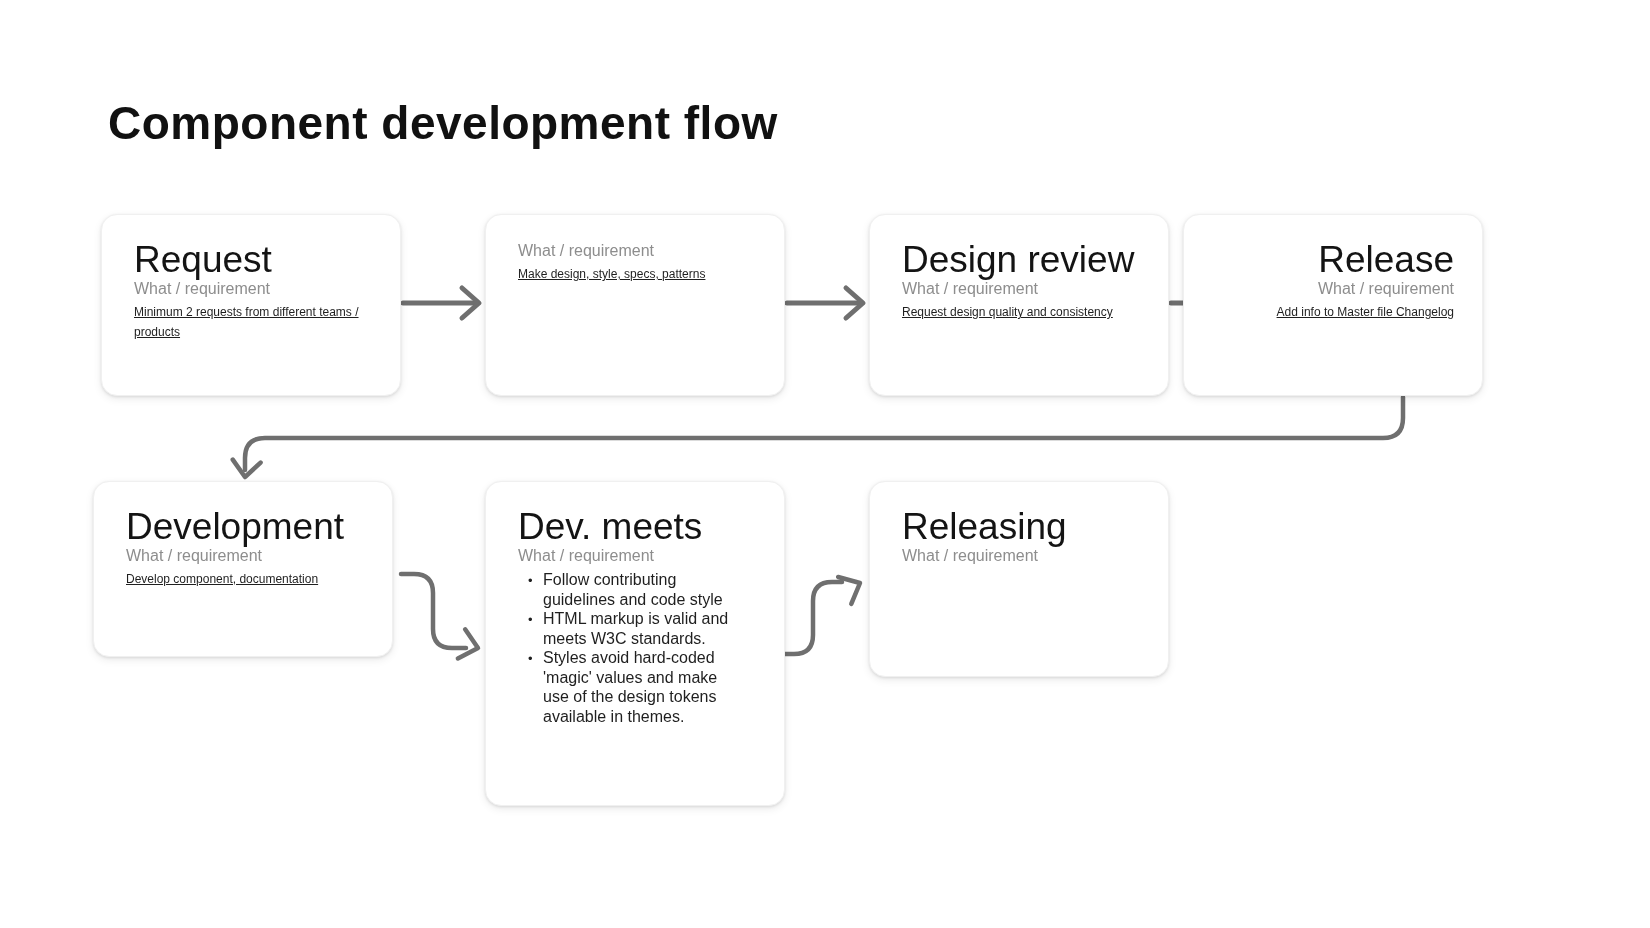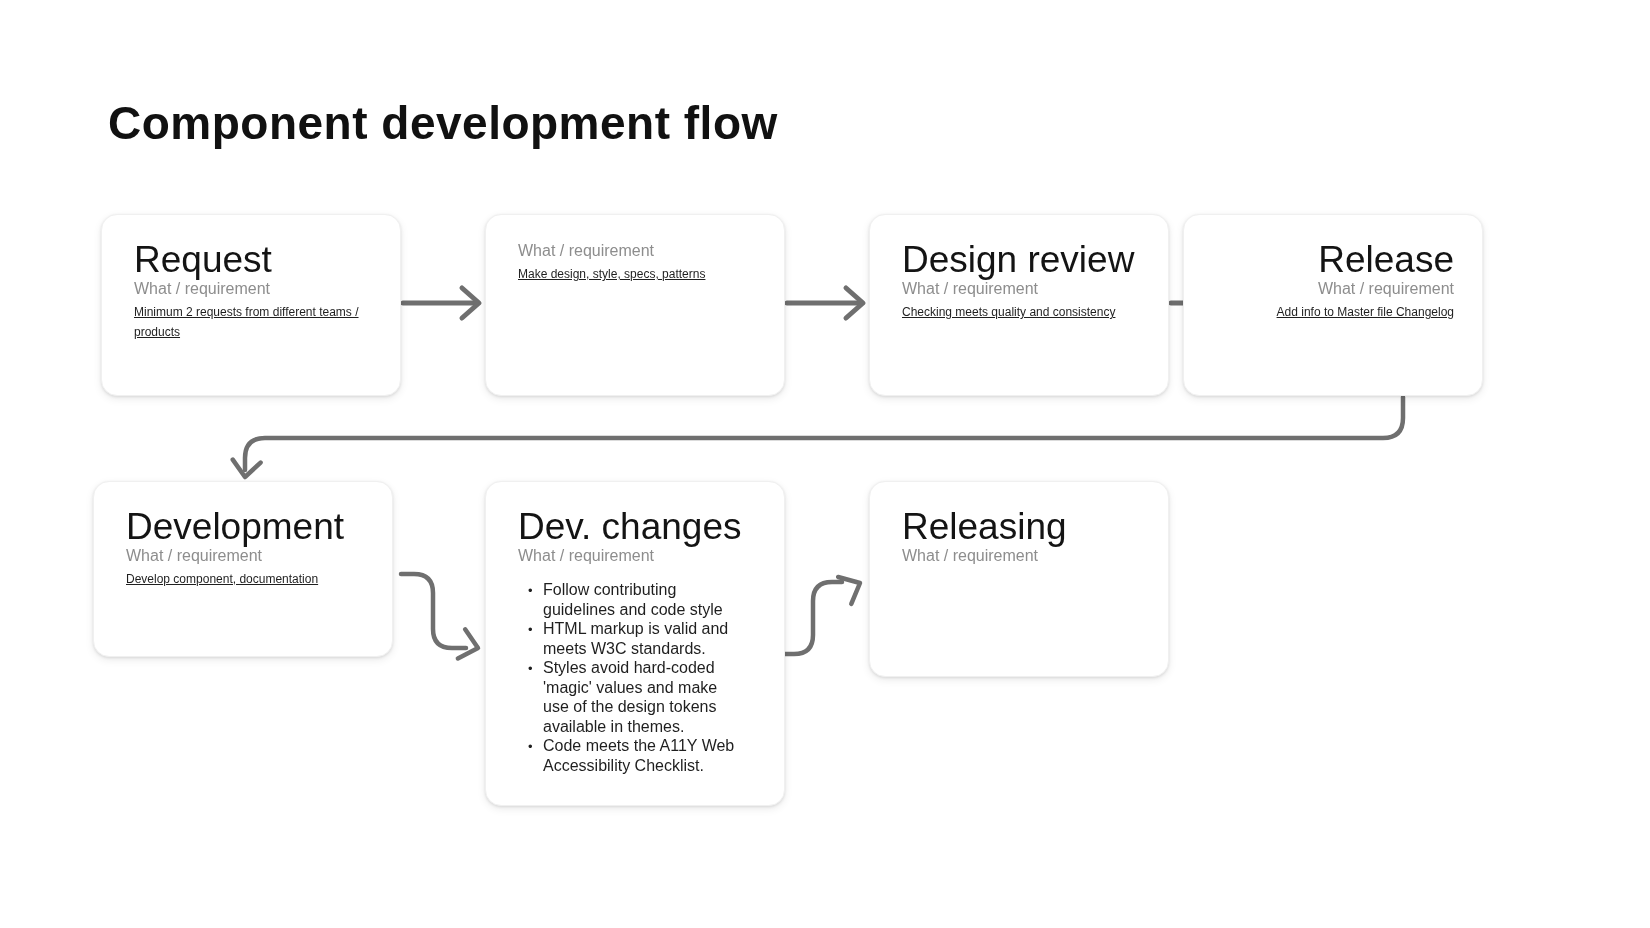--- a/index.html
+++ b/index.html
@@ -46,21 +46,21 @@
   }
   .card .body {
     margin-top: 4px;
     font-size: 12px;
     line-height: 20px;
     color: #1f1f1f;
     max-width: 240px;
     text-decoration: underline;
   }
   ul.bullets {
-    margin: 15px 0 0 0;
+    margin: 5px 0 0 0;
     padding: 0 0 0 25px;
     list-style: none;
   }
   ul.bullets li {
     position: relative;
     font-size: 16px;
     line-height: 19.5px;
     color: #1f1f1f;
     max-width: 198px;
   }
@@ -130,43 +130,42 @@
   </div>
 
   <div class="card" id="card-design">
     <div class="label">What / requirement</div>
     <div class="body">Make design, style, specs, patterns</div>
   </div>
 
   <div class="card" id="card-design-review">
     <h2>Design review</h2>
     <div class="label">What / requirement</div>
-    <div class="body">Checking meets quality and consistency</div>
+    <div class="body">Request design quality and consistency</div>
   </div>
 
   <div class="card" id="card-release">
     <h2>Release</h2>
     <div class="label">What / requirement</div>
     <div class="body">Add info to Master file Changelog</div>
   </div>
 
   <div class="card" id="card-development">
     <h2>Development</h2>
     <div class="label">What / requirement</div>
     <div class="body">Develop component, documentation</div>
   </div>
 
   <div class="card" id="card-dev-review">
-    <h2>Dev. changes</h2>
+    <h2>Dev. meets</h2>
     <div class="label">What / requirement</div>
     <ul class="bullets">
         <li>Follow contributing guidelines and code style</li>
         <li>HTML markup is valid and meets W3C standards.</li>
         <li>Styles avoid hard-coded 'magic' values and make use of the design tokens available in themes.</li>
-        <li>Code meets the A11Y Web Accessibility Checklist.</li>
       </ul>
   </div>
 
   <div class="card" id="card-releasing">
     <h2>Releasing</h2>
     <div class="label">What / requirement</div>
   </div>
 
 </div>
 

